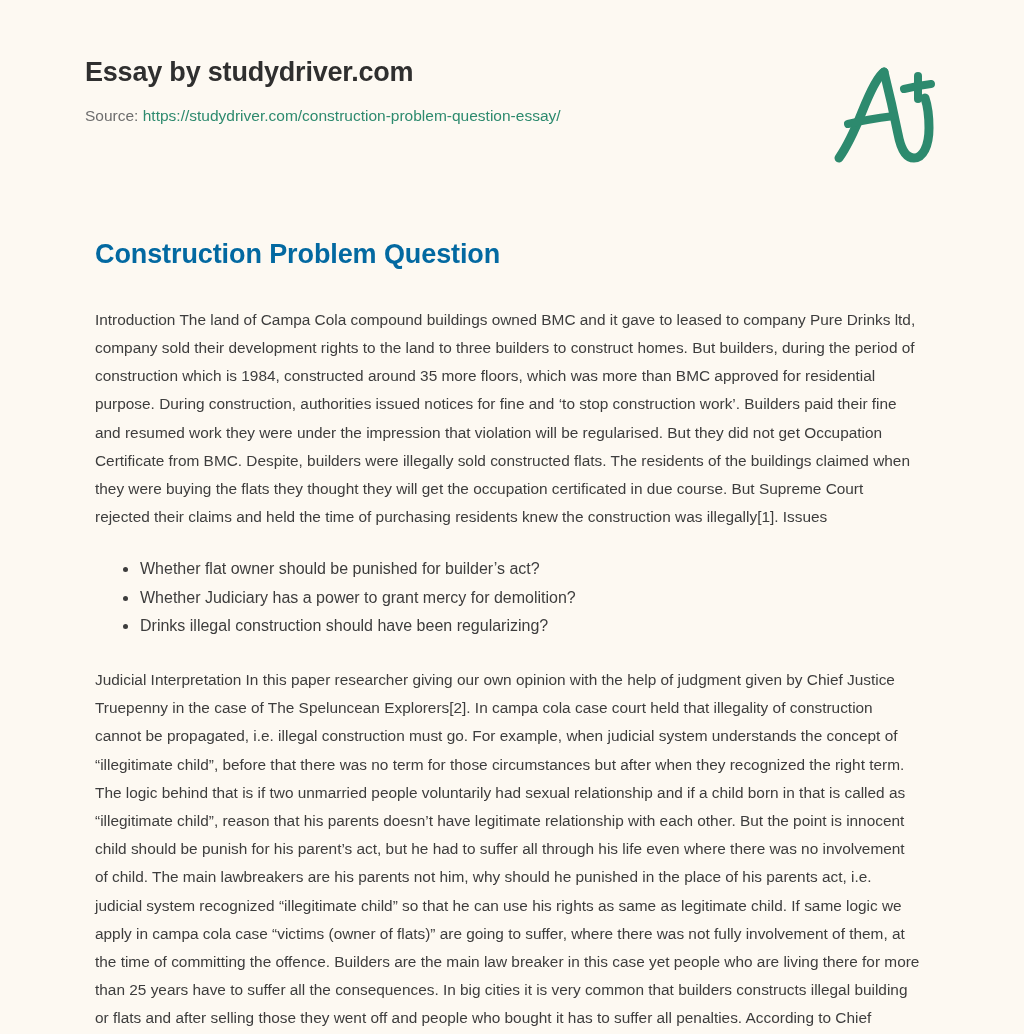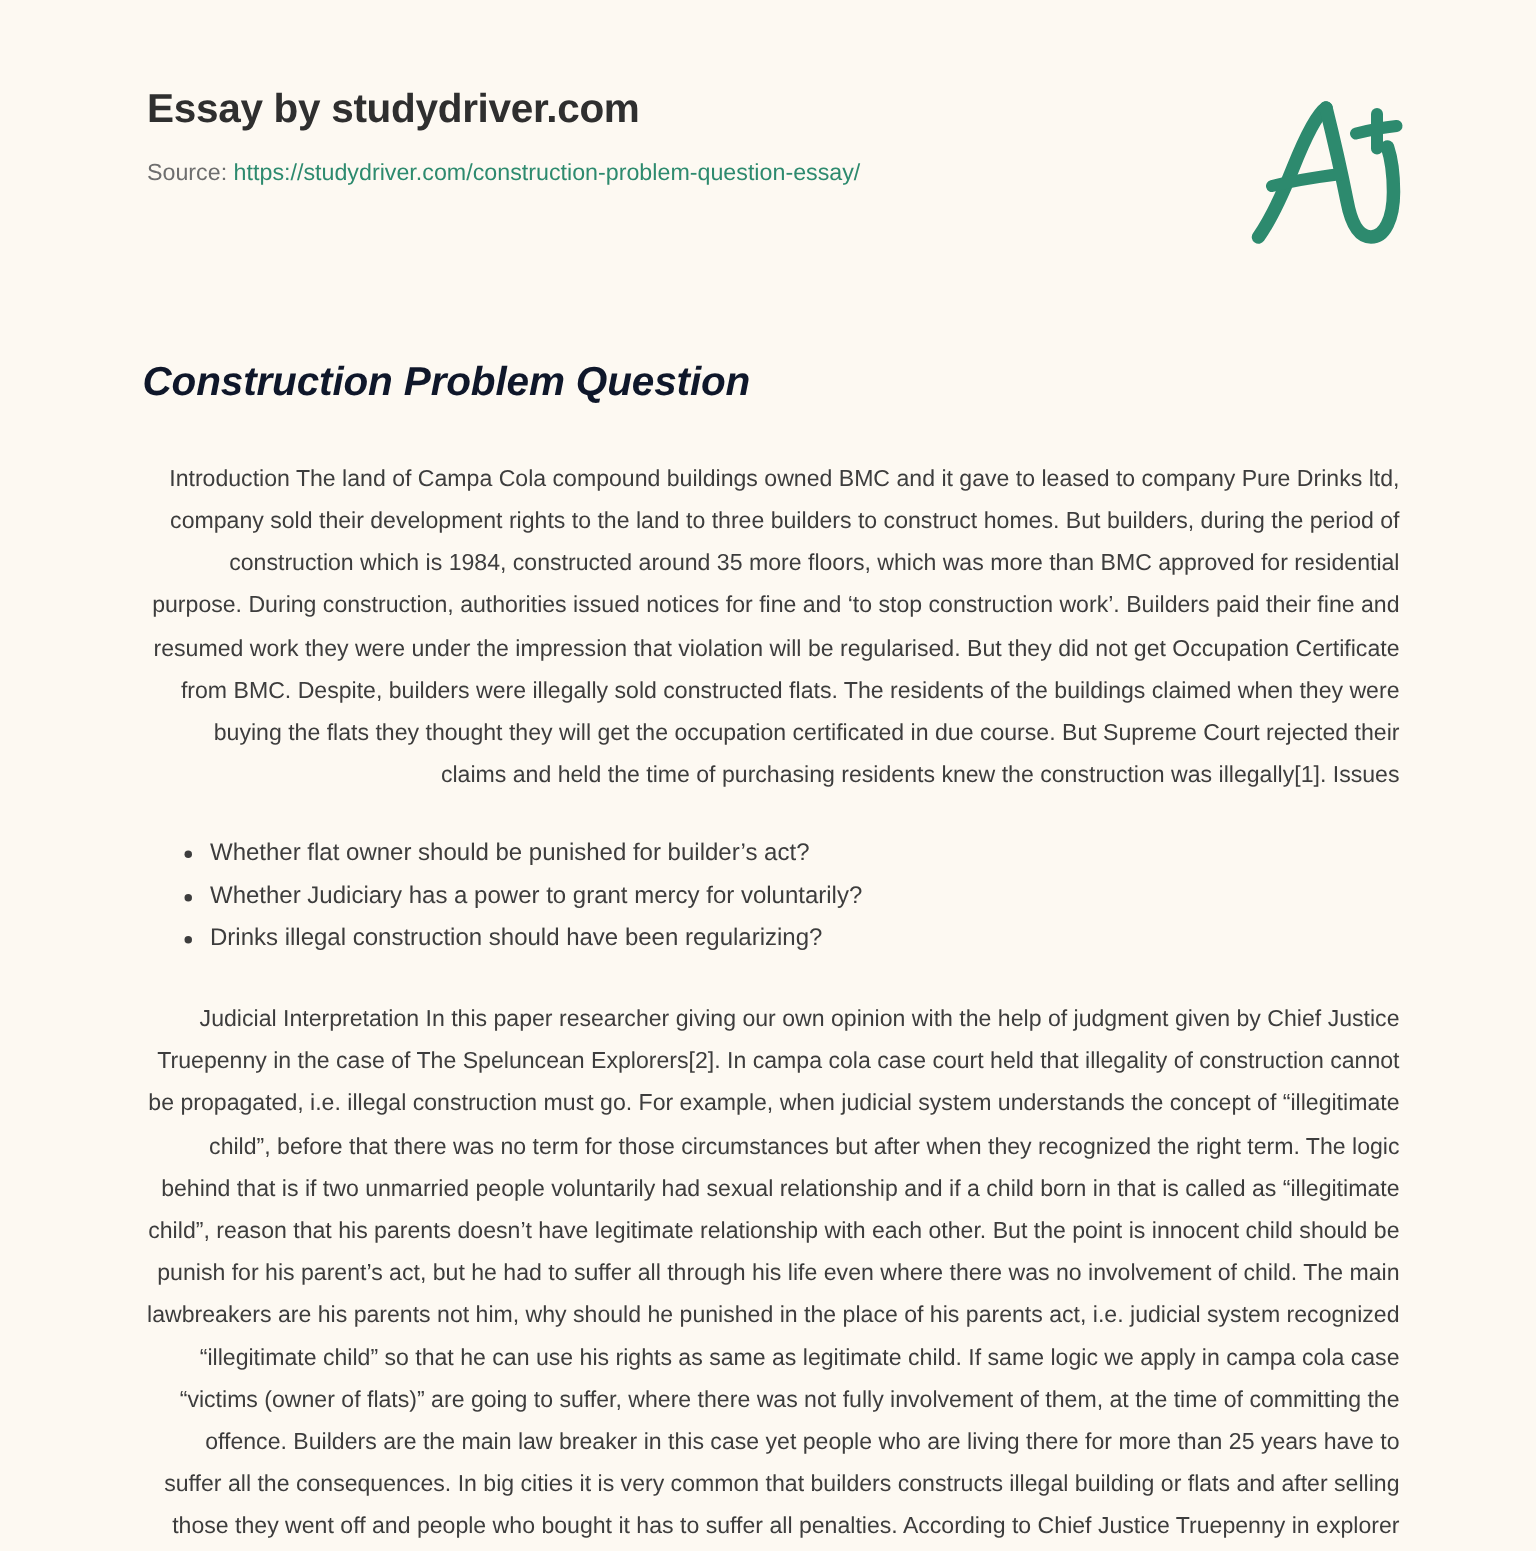--- a/index.html
+++ b/index.html
@@ -22,21 +22,21 @@
     position: relative;
     width: 1024px;
     height: 1034px;
     padding: 0;
   }
 
   
   .header {
     position: absolute;
     top: 56px;
-    left: 98px;
+    left: 85px;
     right: 86px;
     height: 120px;
   }
   .brand-title {
     font-size: 27px;
     font-weight: 700;
     color: #2f2f2f;
     letter-spacing: -0.2px;
     line-height: 1.2;
     margin: 0;
@@ -71,32 +71,31 @@
   
   .article {
     position: absolute;
     top: 238px;
     left: 95px;
     width: 838px;
   }
   .doc-title {
     font-size: 27px;
     font-weight: 700;
-    color: #0f172a;
+    color: #0369a1;
     line-height: 1.25;
     margin: 0 0 34px 0;
     letter-spacing: -0.1px;
-    font-style: italic;
   }
   .para {
     font-size: 15.4px;
     line-height: 28.2px;
     color: #3d3d3d;
-    margin: 0 0 24px 0;
-    text-align: right;
+    margin: 0 12px 24px 0;
+    text-align: left;
     hyphens: none;
   }
   .para:last-child { margin-bottom: 0; }
 
   ul.issues {
     list-style: none;
     margin: 0 0 26px 0;
     padding: 0 0 0 45px;
   }
   ul.issues li {
@@ -149,21 +148,21 @@
   </div>
 
   <div class="article">
 
     <h2 class="doc-title">Construction Problem Question</h2>
 
     <p class="para">Introduction The land of Campa Cola compound buildings owned BMC and it gave to leased to company Pure Drinks ltd, company sold their development rights to the land to three builders to construct homes. But builders, during the period of construction which is 1984, constructed around 35 more floors, which was more than BMC approved for residential purpose. During construction, authorities issued notices for fine and ‘to stop construction work’. Builders paid their fine and resumed work they were under the impression that violation will be regularised. But they did not get Occupation Certificate from BMC. Despite, builders were illegally sold constructed flats. The residents of the buildings claimed when they were buying the flats they thought they will get the occupation certificated in due course. But Supreme Court rejected their claims and held the time of purchasing residents knew the construction was illegally[1]. Issues</p>
 
     <ul class="issues">
       <li>Whether flat owner should be punished for builder’s act?</li>
-      <li>Whether Judiciary has a power to grant mercy for voluntarily?</li>
+      <li>Whether Judiciary has a power to grant mercy for demolition?</li>
       <li>Drinks illegal construction should have been regularizing?</li>
     </ul>
 
     <p class="para">Judicial Interpretation In this paper researcher giving our own opinion with the help of judgment given by Chief Justice Truepenny in the case of The Speluncean Explorers[2]. In campa cola case court held that illegality of construction cannot be propagated, i.e. illegal construction must go. For example, when judicial system understands the concept of “illegitimate child”, before that there was no term for those circumstances but after when they recognized the right term. The logic behind that is if two unmarried people voluntarily had sexual relationship and if a child born in that is called as “illegitimate child”, reason that his parents doesn’t have legitimate relationship with each other. But the point is innocent child should be punish for his parent’s act, but he had to suffer all through his life even where there was no involvement of child. The main lawbreakers are his parents not him, why should he punished in the place of his parents act, i.e. judicial system recognized “illegitimate child” so that he can use his rights as same as legitimate child. If same logic we apply in campa cola case “victims (owner of flats)” are going to suffer, where there was not fully involvement of them, at the time of committing the offence. Builders are the main law breaker in this case yet people who are living there for more than 25 years have to suffer all the consequences. In big cities it is very common that builders constructs illegal building or flats and after selling those they went off and people who bought it has to suffer all penalties. According to Chief Justice Truepenny in explorer case[3], he said legal rules are definite or clear cut in statues, and only court can give you definition of the legal defence for th</p>
 
   </div>
 
 </div>
 
 </body></html>

